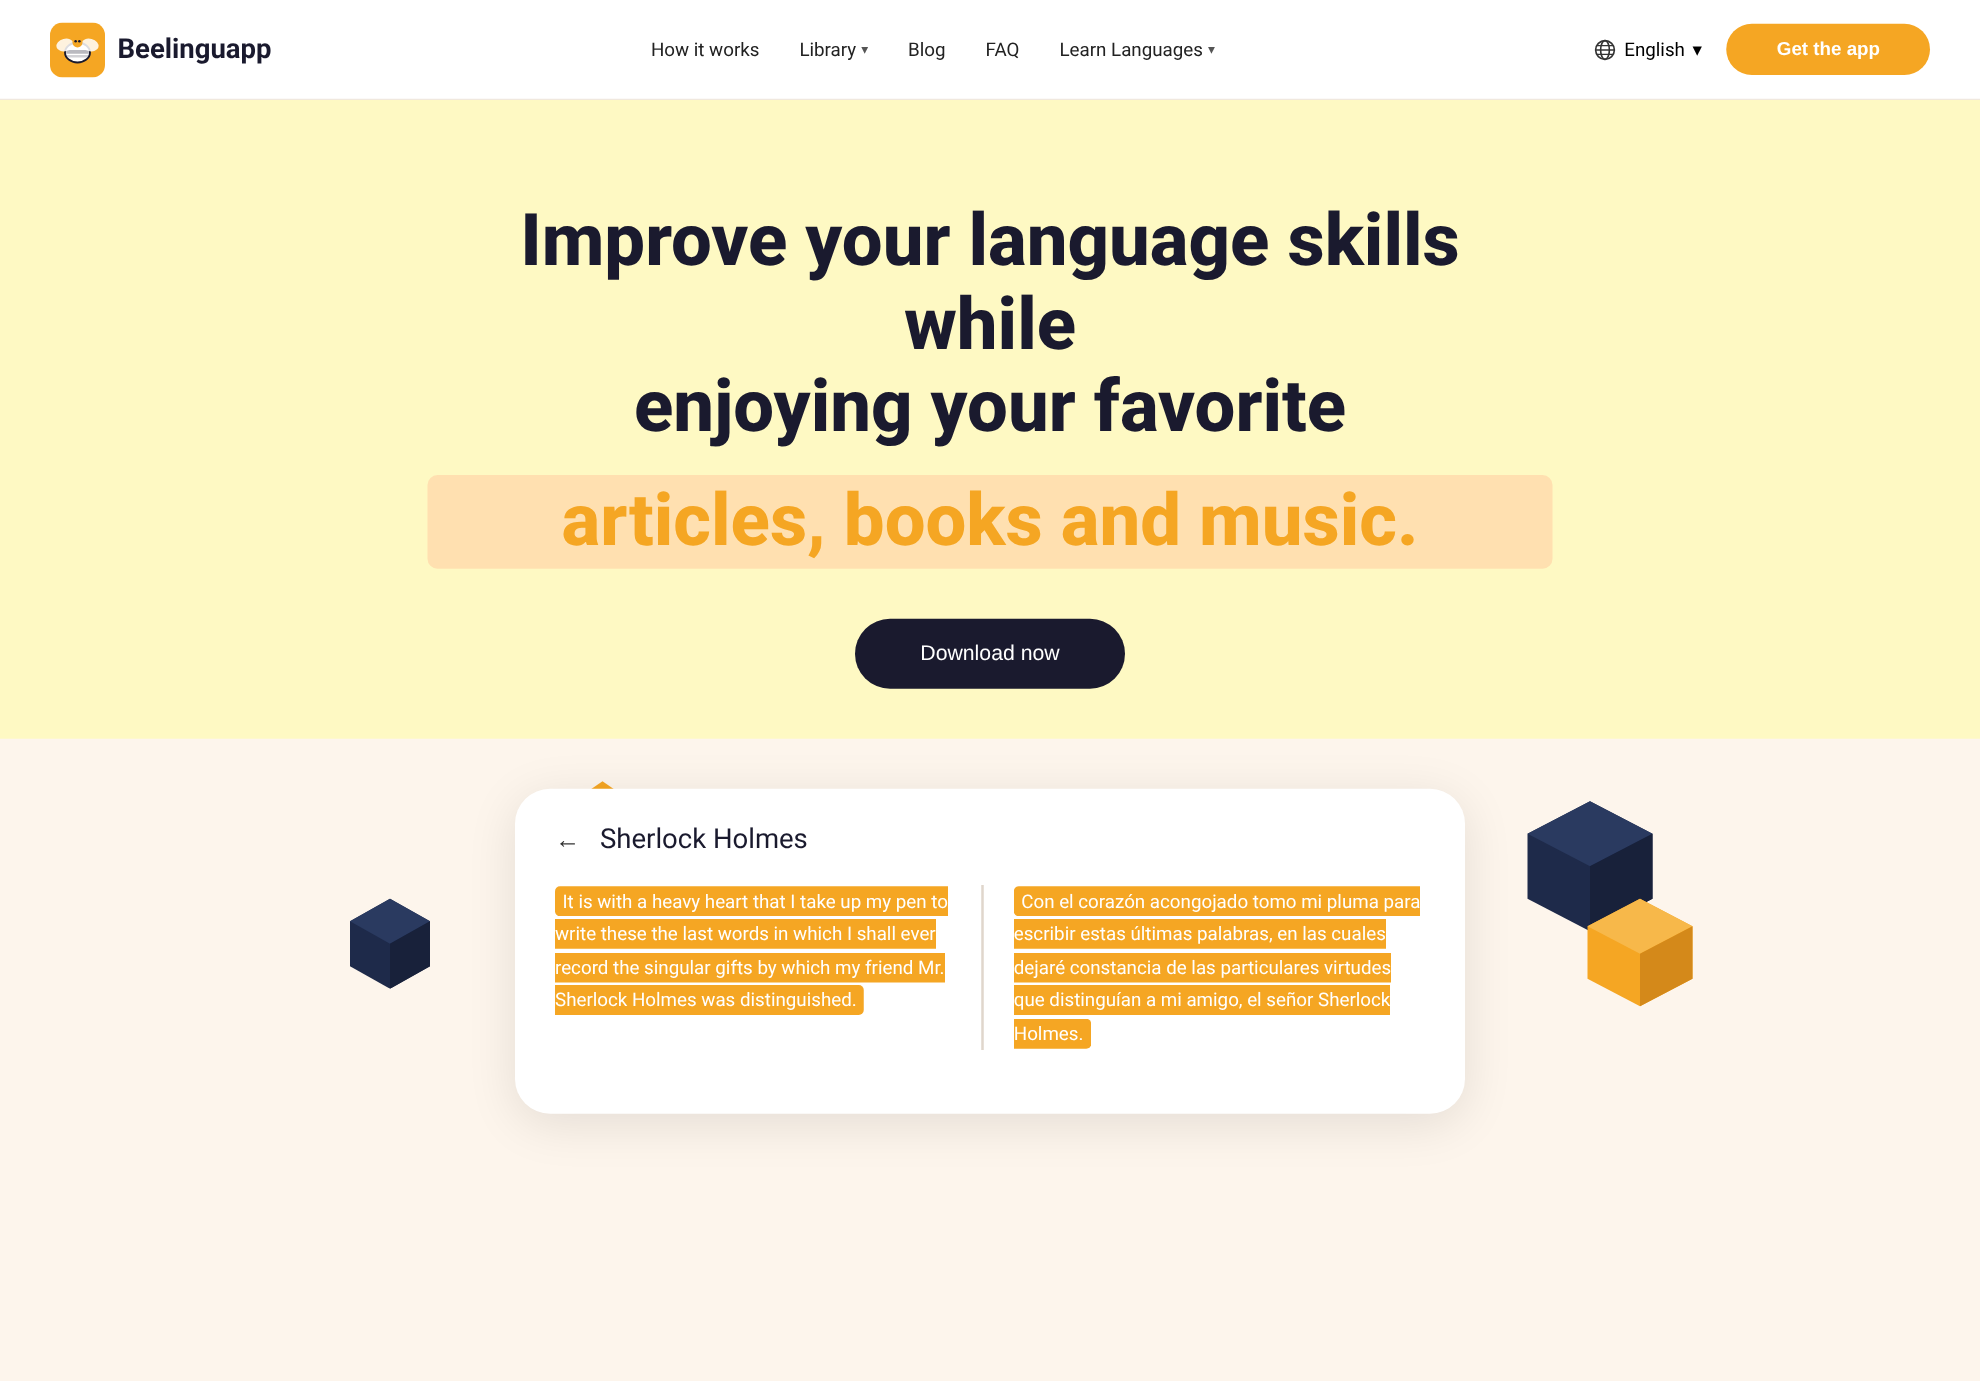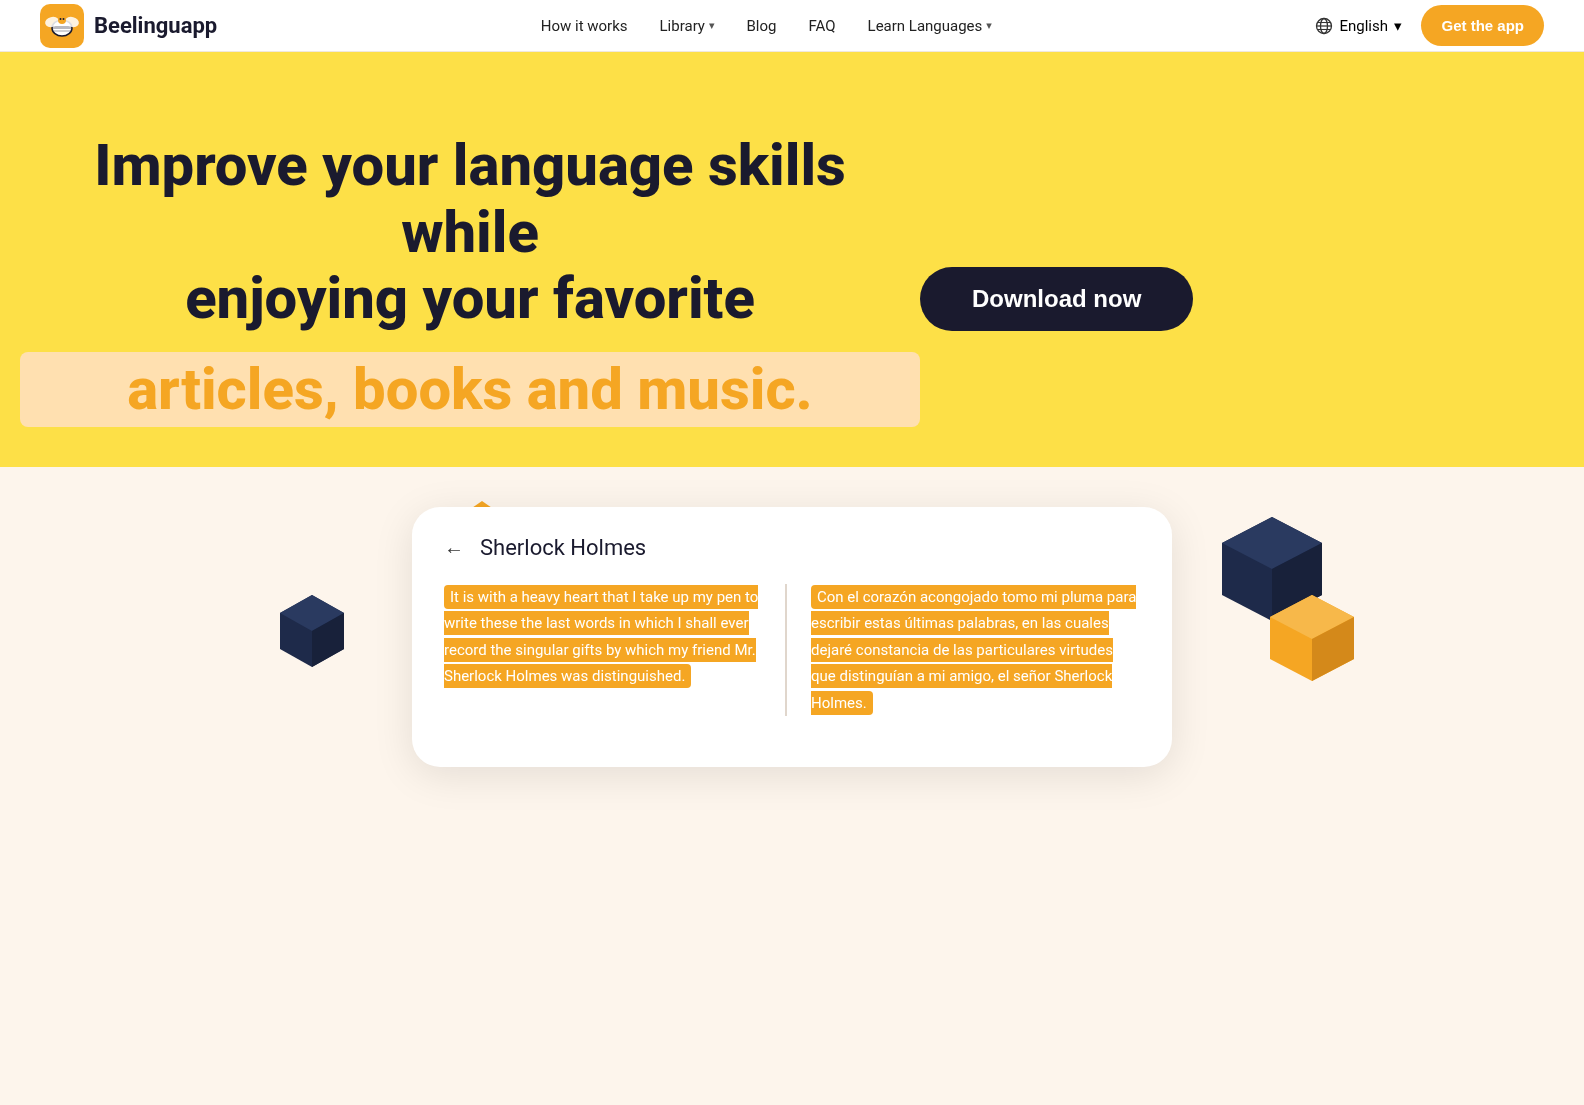--- a/index.html
+++ b/index.html
@@ -13,21 +13,21 @@
       min-height: 1105px;
       overflow-x: hidden;
     }
 
     
     .navbar {
       display: flex;
       align-items: center;
       justify-content: space-between;
       padding: 0 40px;
-      height: 52px;
+      height: 80px;
       background: #fff;
       border-bottom: 1px solid #f0e8de;
       position: relative;
       z-index: 10;
     }
     .nav-logo {
       display: flex;
       align-items: center;
       gap: 10px;
       text-decoration: none;
@@ -76,34 +76,35 @@
     }
     .globe-icon {
       width: 18px;
       height: 18px;
     }
     .get-app-btn {
       background: #f5a623;
       color: #fff;
       border: none;
       border-radius: 50px;
-      padding: 12px 20px;
+      padding: 12px 40px;
       font-size: 15px;
       font-weight: 600;
       cursor: pointer;
       white-space: nowrap;
     }
 
     
     .hero {
       display: flex;
+      flex-direction: column;
       align-items: center;
       text-align: center;
       padding: 80px 20px 40px;
-      background: #fde047;
+      background: #fef9c3;
     }
     .hero-headline {
       font-size: 58px;
       font-weight: 800;
       color: #1a1a2e;
       line-height: 1.15;
       max-width: 900px;
     }
     .hero-headline-highlight {
       display: block;
@@ -122,22 +123,22 @@
       line-height: 1.7;
       max-width: 500px;
     }
     .download-btn {
       margin-top: 40px;
       background: #1a1a2e;
       color: #fff;
       border: none;
       border-radius: 50px;
       padding: 18px 52px;
-      font-size: 24px;
-      font-weight: 700;
+      font-size: 17px;
+      font-weight: 400;
       cursor: pointer;
     }
 
     
     .app-preview-container {
       position: relative;
       width: 100%;
       max-width: 1200px;
       margin: 40px auto 0;
       min-height: 300px;

